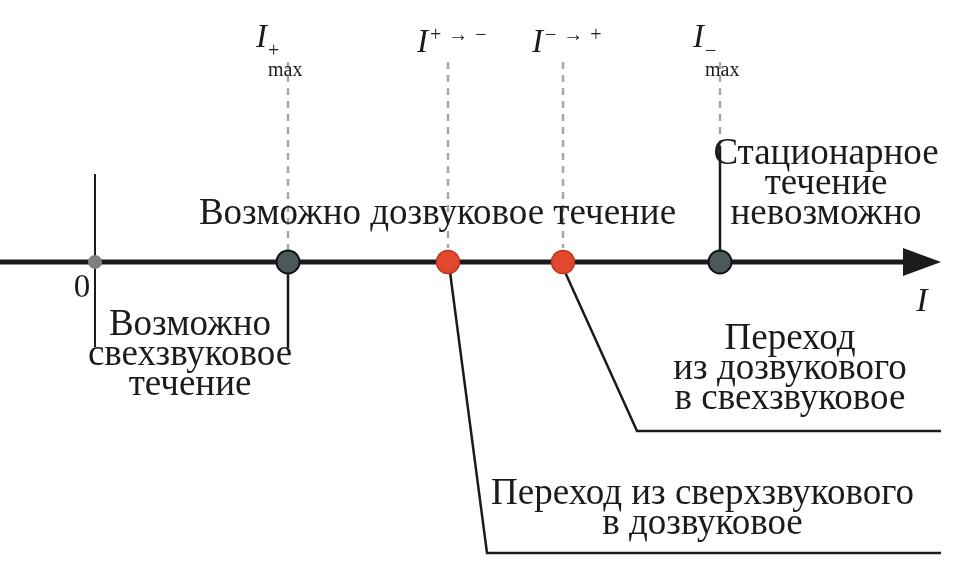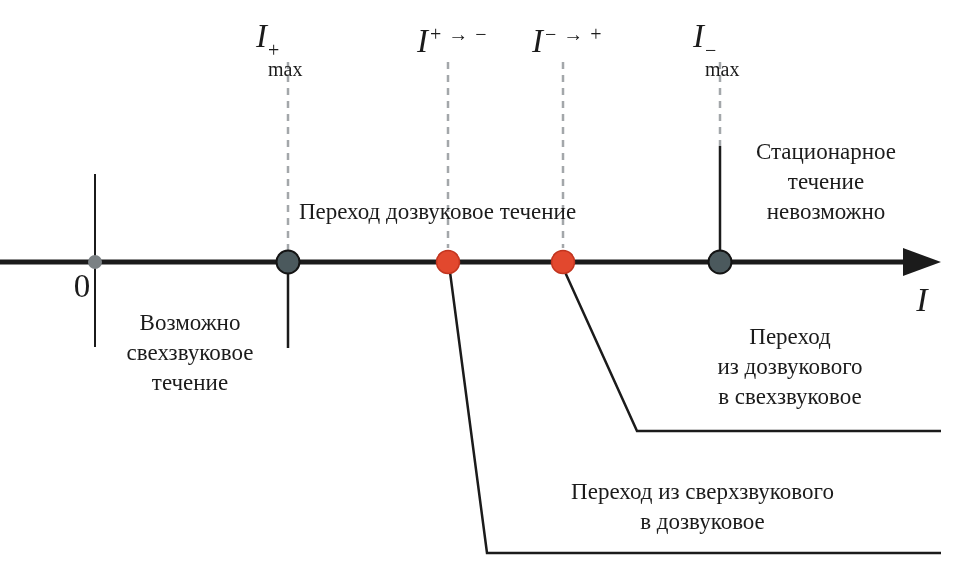--- a/index.html
+++ b/index.html
@@ -15,21 +15,21 @@
   }
   .layer { position: absolute; left: 0; top: 0; width: 953px; height: 566px; }
   .dash  { stroke-width: 2.5; stroke-dasharray: 7 6; fill: none; }
   .axisln{ stroke-width: 5; fill: none; }
   .thin  { stroke-width: 2; fill: none; }
   .lead  { stroke-width: 2.5; fill: none; }
   .gray-dot { stroke: #141414; stroke-width: 2; }
   .red-dot  { stroke: #c2351f; stroke-width: 1.5; }
   .lbl {
     position: absolute;
-    font-size: 23px;
+    font-size: 37px;
     line-height: 30px;
     text-align: center;
     white-space: pre-line;
     z-index: 2;
   }
   .math { position: absolute; font-size: 33px; line-height: 1; z-index: 2; }
   .mi   { font-style: italic; }
   .stack {
     display: inline-flex;
     flex-direction: column;
@@ -87,21 +87,21 @@
     <span class="mi">I</span><span class="supline">− → +</span>
   </div>
 
   <div class="math" style="left:693px; top:20px;">
     <span class="mi">I</span><span class="stack">
         <span>−</span>
         <span>max</span>
       </span>
   </div>
 
-  <div class="lbl" style="left:185px; top:197px; width:505px;">Переход дозвуковое течение</div>
+  <div class="lbl" style="left:185px; top:197px; width:505px;">Возможно дозвуковое течение</div>
 
   <div class="lbl" style="left:712px; top:137px; width:228px;">Стационарное
 течение
 невозможно</div>
 
   <div class="lbl" style="left:80px; top:308px; width:220px;">Возможно
 свехзвуковое
 течение</div>
 
   <div class="lbl" style="left:665px; top:322px; width:250px;">Переход

